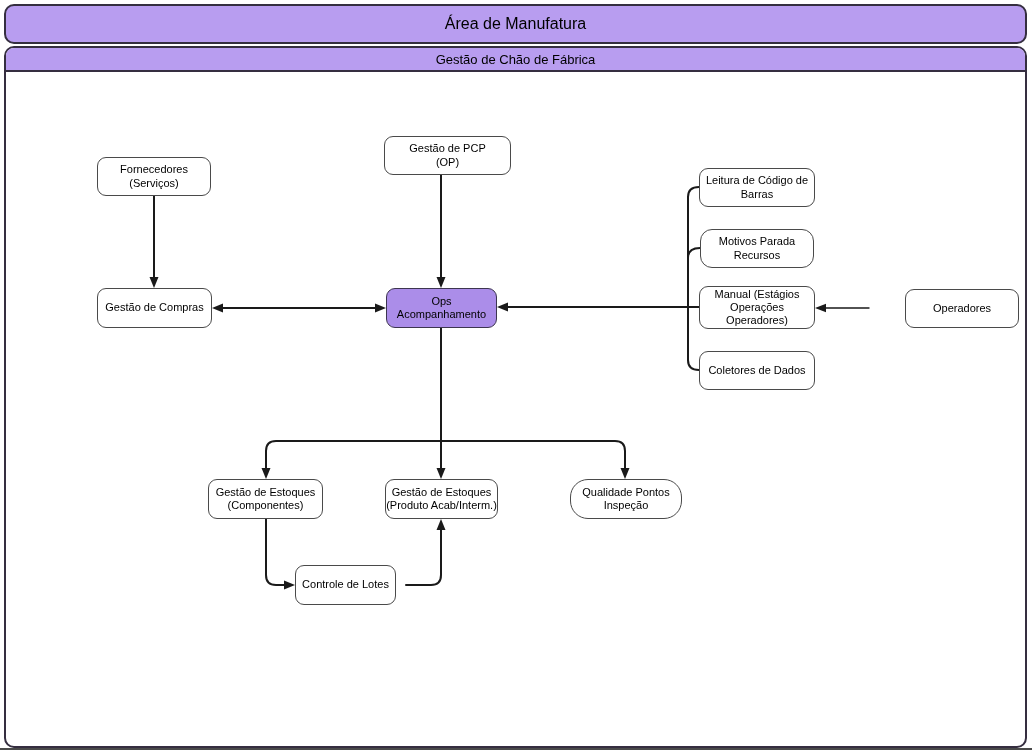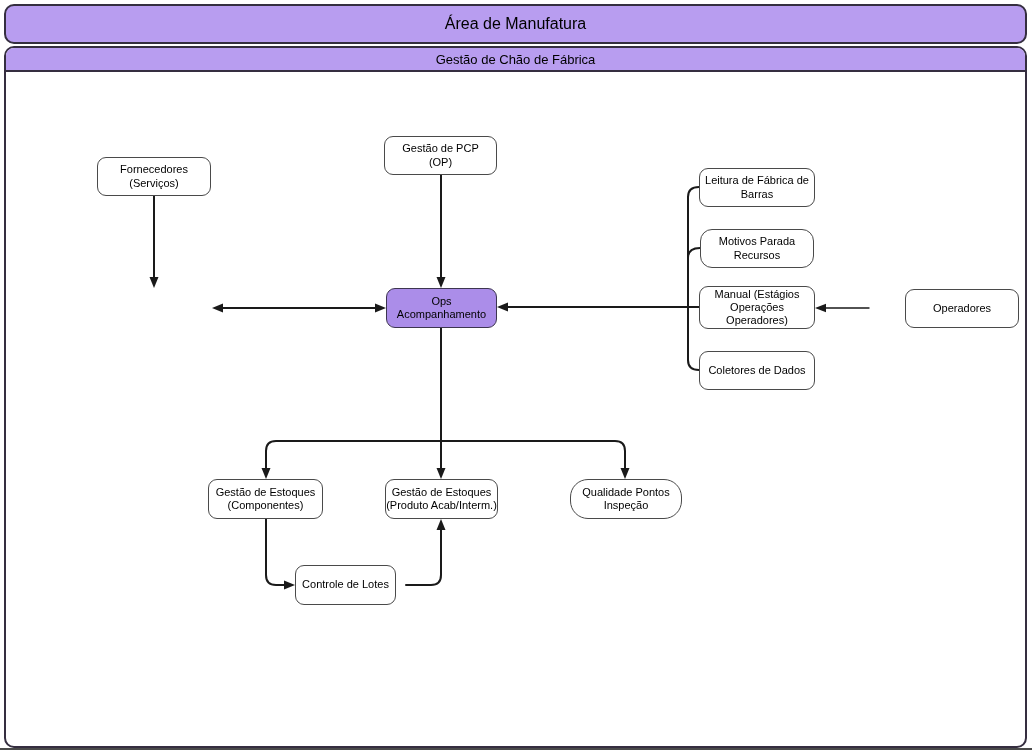--- a/index.html
+++ b/index.html
@@ -125,33 +125,36 @@
 
     <path class="ln" d="M 406 585 H 431 Q 441 585 441 575 V 530"></path>
     <polygon class="ah" points="441,519 436.5,530 445.5,530"></polygon>
   </svg>
 
   <div class="node" style="left:97px; top:157px; width:114px; height:39px;">
     <span class="node-label">Fornecedores
 (Serviços)</span>
   </div>
 
-  <div class="node" style="left:384px; top:136px; width:113px; height:39px;">
+  <div class="node" style="left:384px; top:136px; width:127px; height:39px;">
     <span class="node-label">Gestão de PCP
 (OP)</span>
   </div>
 
+  <div class="node" style="left:97px; top:288px; width:115px; height:40px;">
+    <span class="node-label">Gestão de Compras</span>
+  </div>
 
   <div class="node highlight" style="left:386px; top:288px; width:111px; height:40px;">
     <span class="node-label">Ops
 Acompanhamento</span>
   </div>
 
   <div class="node" style="left:699px; top:168px; width:116px; height:39px;">
-    <span class="node-label">Leitura de Fábrica de
+    <span class="node-label">Leitura de Código de
 Barras</span>
   </div>
 
   <div class="node" style="left:700px; top:229px; width:114px; height:39px;border-radius:12px;">
     <span class="node-label">Motivos Parada
 Recursos</span>
   </div>
 
   <div class="node" style="left:699px; top:286px; width:116px; height:43px;">
     <span class="node-label">Manual (Estágios

